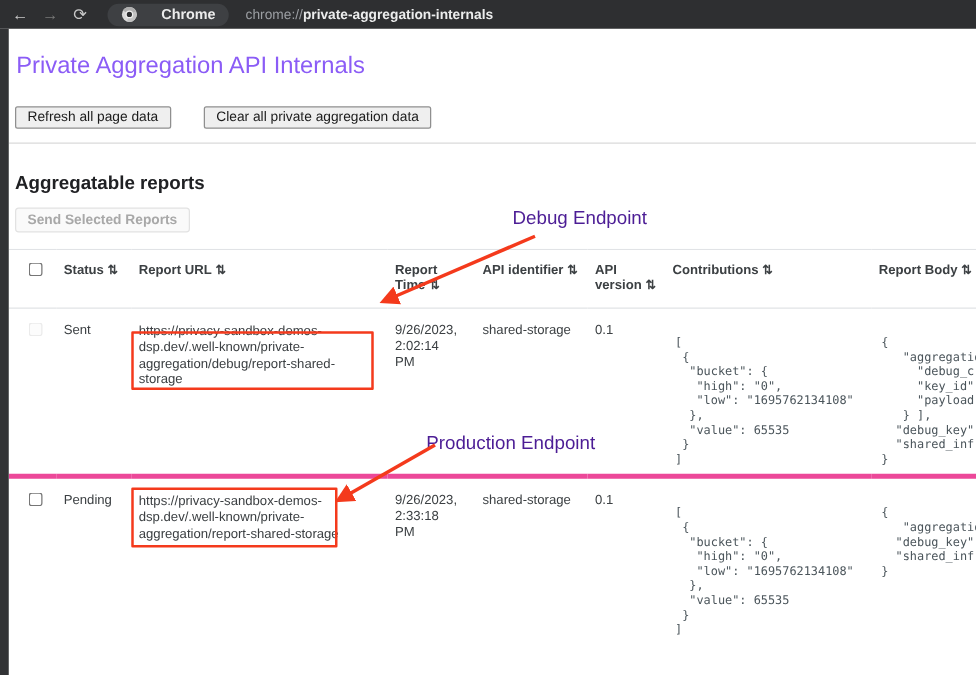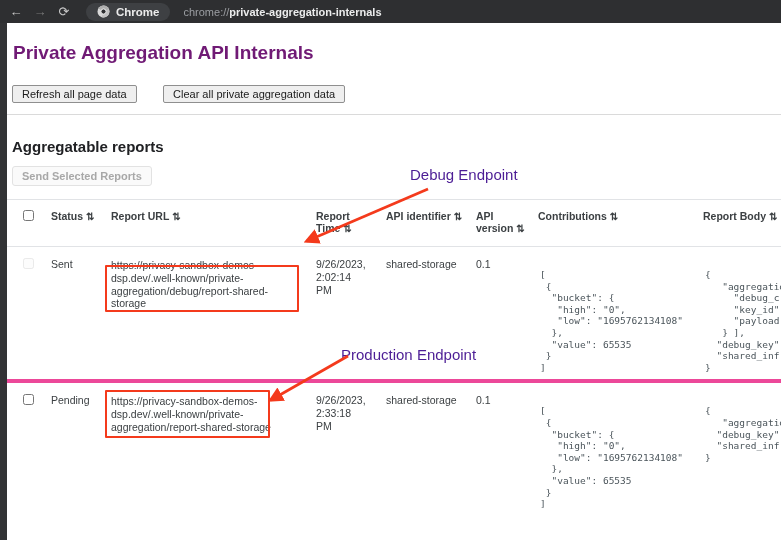--- a/index.html
+++ b/index.html
@@ -7,34 +7,34 @@
               font-family:"Liberation Sans", sans-serif; }
   body { position:relative; }
 
   
   .browser-bar { position:absolute; top:0; left:0; width:781px; height:23px;
     background:#2e2f31; display:flex; align-items:center; z-index:5; }
   .nav-icon { color:#c9c9c9; font-size:13px; line-height:23px; width:24px;
     text-align:center; cursor:pointer; }
   .nav-icon.disabled { color:#787878; }
   .nav-icon.first { margin-left:4px; }
-  .app-pill { display:inline-flex; align-items:center; gap:6px; background:#3e4043;
+  .app-pill { display:inline-flex; align-items:center; gap:19px; background:#3e4043;
     border-radius:11px; padding:2px 11px; margin-left:10px; height:18px; }
   .app-pill .app-label { color:#ececec; font-size:11.5px; font-weight:bold; }
   .url-box { margin-left:13px; font-size:11px; white-space:nowrap; }
   .url-scheme { color:#9c9fa3; }
   .url-host { color:#eceded; font-weight:bold; }
 
   .left-strip { position:absolute; top:23px; left:0; width:7px; height:517px;
     background:#323335; z-index:4; }
 
   
   .page { position:absolute; top:23px; left:7px; width:774px; height:517px;
     background:#fff; overflow:hidden; }
-  .page-title { font-size:19px; font-weight:bold; color:#701a75; margin:19px 0 0 6px; }
+  .page-title { font-size:19px; font-weight:normal; color:#8b5cf6; margin:19px 0 0 6px; }
   .toolbar { margin:20px 0 0 5px; }
   .btn { font-family:"Liberation Sans", sans-serif; font-size:11px; color:#1b1b1b;
     background:#efefef; border:1px solid #8f8f8f; border-radius:2px;
     padding:2px 9px; cursor:pointer; }
   .btn + .btn { margin-left:22px; }
   .divider { border:none; border-top:1px solid #dadada; margin-top:11px; }
   .section-heading { font-size:15px; font-weight:bold; color:#202124; margin:23px 0 0 5px; }
   .btn-disabled { display:inline-block; font-size:11px; color:#a8a8a8; background:#fafafa;
     border:1px solid #e2e2e2; border-radius:3px; padding:3px 9px; margin:11px 0 0 5px;font-weight:bold; }
 

